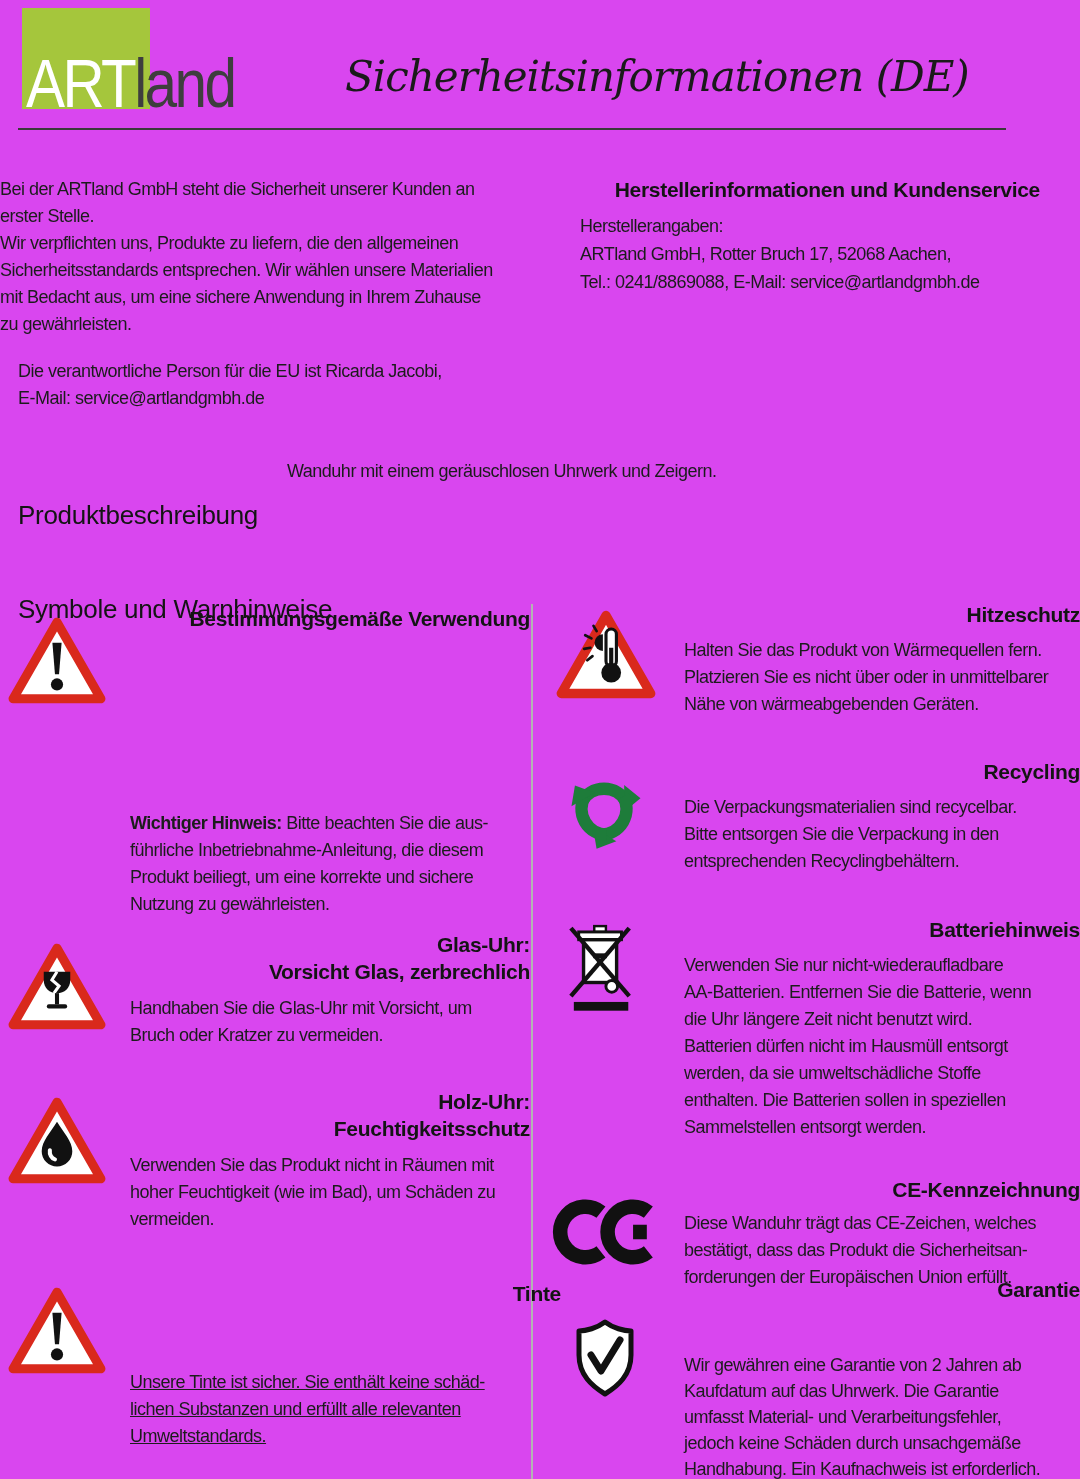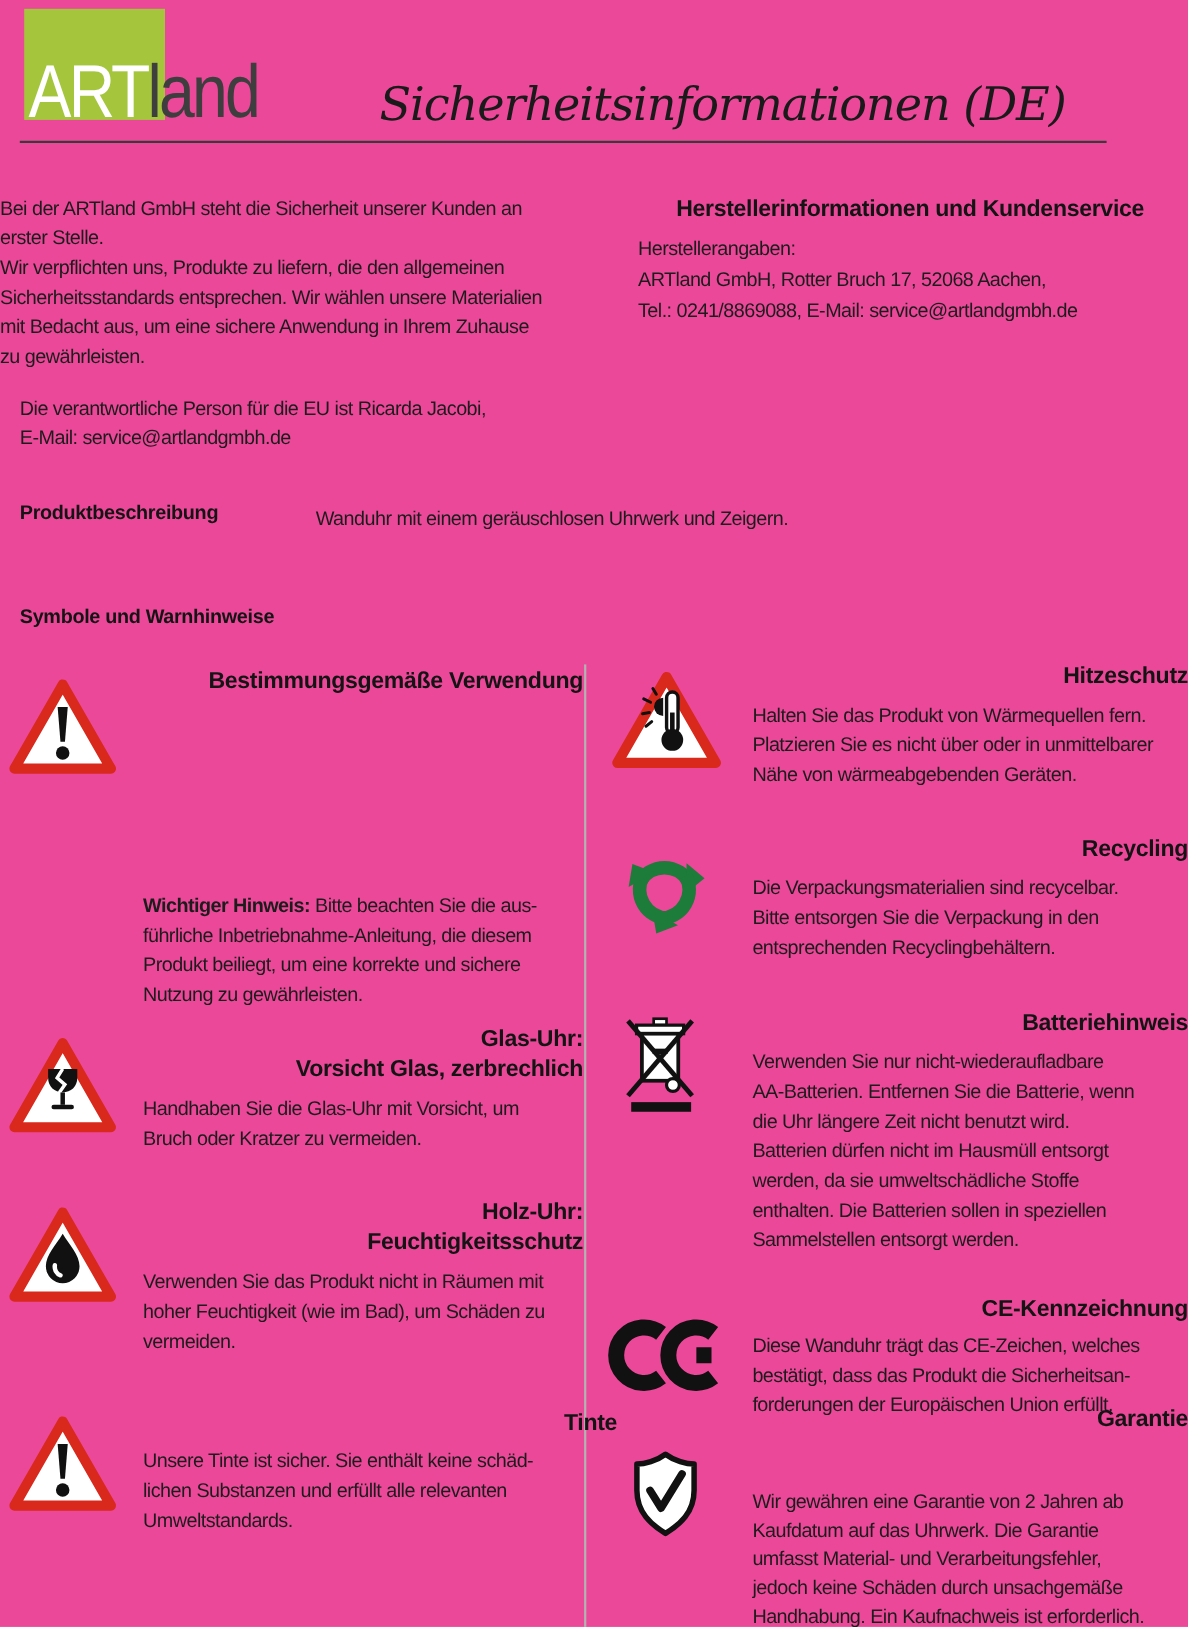--- a/index.html
+++ b/index.html
@@ -1,40 +1,40 @@
 <!DOCTYPE html>
 <html><head>
 <meta charset="utf-8">
 <style>
   html,body{margin:0;padding:0;background:#e9e9e9;}
   #page{
-    position:relative;width:1080px;height:1479px;background:#ec4899;
+    position:relative;width:1080px;height:1479px;background:#d946ef;
     margin:0 auto;overflow:hidden;
     font-family:"Liberation Sans",sans-serif;color:#1b1b1b;
   }
   .abs{position:absolute;}
   .body-text{
     font-size:18px;line-height:27px;letter-spacing:-0.5px;
     white-space:pre-line;color:#1c1c1c;
   }
   .sec-title{
     font-size:21px;font-weight:bold;letter-spacing:-0.3px;line-height:27px;
     white-space:pre-line;color:#141414;text-align:right;
   }
-  .big-label{font-size:18px;font-weight:bold;letter-spacing:-0.3px;color:#141414;}
+  .big-label{font-size:26px;font-weight:normal;letter-spacing:-0.3px;color:#141414;margin-top:44px;}
   #logo-square{left:22px;top:8px;width:128px;height:101px;}
   #logo-text{
     left:26px;top:50px;font-size:68px;line-height:66px;font-weight:400;
     letter-spacing:-3px;transform:scaleX(0.86);transform-origin:left top;
     white-space:nowrap;
   }
   #logo-text .art{color:#ffffff;}
   #logo-text .land{color:#3e3e3e;}
   #page-title{
-    left:345px;top:70px;font-family:"DejaVu Serif",serif;font-style:italic;
+    left:345px;top:52px;font-family:"DejaVu Serif",serif;font-style:italic;
     font-size:42px;letter-spacing:-1px;color:#1a1a1a;white-space:nowrap;text-align:center;
   }
   #header-rule{left:18px;top:128px;width:988px;height:2px;background:#3a3a3a;}
   #col-divider{left:531px;top:604px;width:2px;height:875px;background:#b3b3b3;}
   .icon-box{display:block;}
   svg{display:block;}
 </style>
 </head>
 <body>
 
@@ -107,21 +107,21 @@
 vermeiden.</div>
 
   <div class="abs icon-box" style="left:6px;top:1282px;">
     <svg width="102" height="96" viewBox="0 0 100 92">
       <polygon points="50,9 93,84 7,84" fill="#fff" stroke="#d9291c" stroke-width="9" stroke-linejoin="round"></polygon>
       <path d="M45.5 29 L54.5 29 L52 60 L48 60 Z" fill="#111"></path>
       <circle cx="50" cy="70" r="6" fill="#111"></circle>
     </svg>
   </div>
   <div class="abs sec-title" style="left:130px;top:1280px;width:400px;margin-left:31px;">Tinte</div>
-  <div class="abs body-text" style="left:130px;top:1315px;width:402px;">Unsere Tinte ist sicher. Sie enthält keine schäd-
+  <div class="abs body-text" style="left:130px;top:1369px;width:402px;text-decoration:underline;">Unsere Tinte ist sicher. Sie enthält keine schäd-
 lichen Substanzen und erfüllt alle relevanten
 Umweltstandards.</div>
 
   <div class="abs icon-box" style="left:554px;top:606px;">
     <svg width="104" height="96" viewBox="0 0 100 92">
       <polygon points="50,9 93,84 7,84" fill="#fff" stroke="#d9291c" stroke-width="9" stroke-linejoin="round"></polygon>
       <path d="M47 27 a8 8 0 0 0 0 16 z" fill="#111"></path>
       <g stroke="#111" stroke-width="2.6" stroke-linecap="round">
         <line x1="41" y1="24" x2="38" y2="19"></line>
         <line x1="36" y1="31" x2="30" y2="28"></line>

